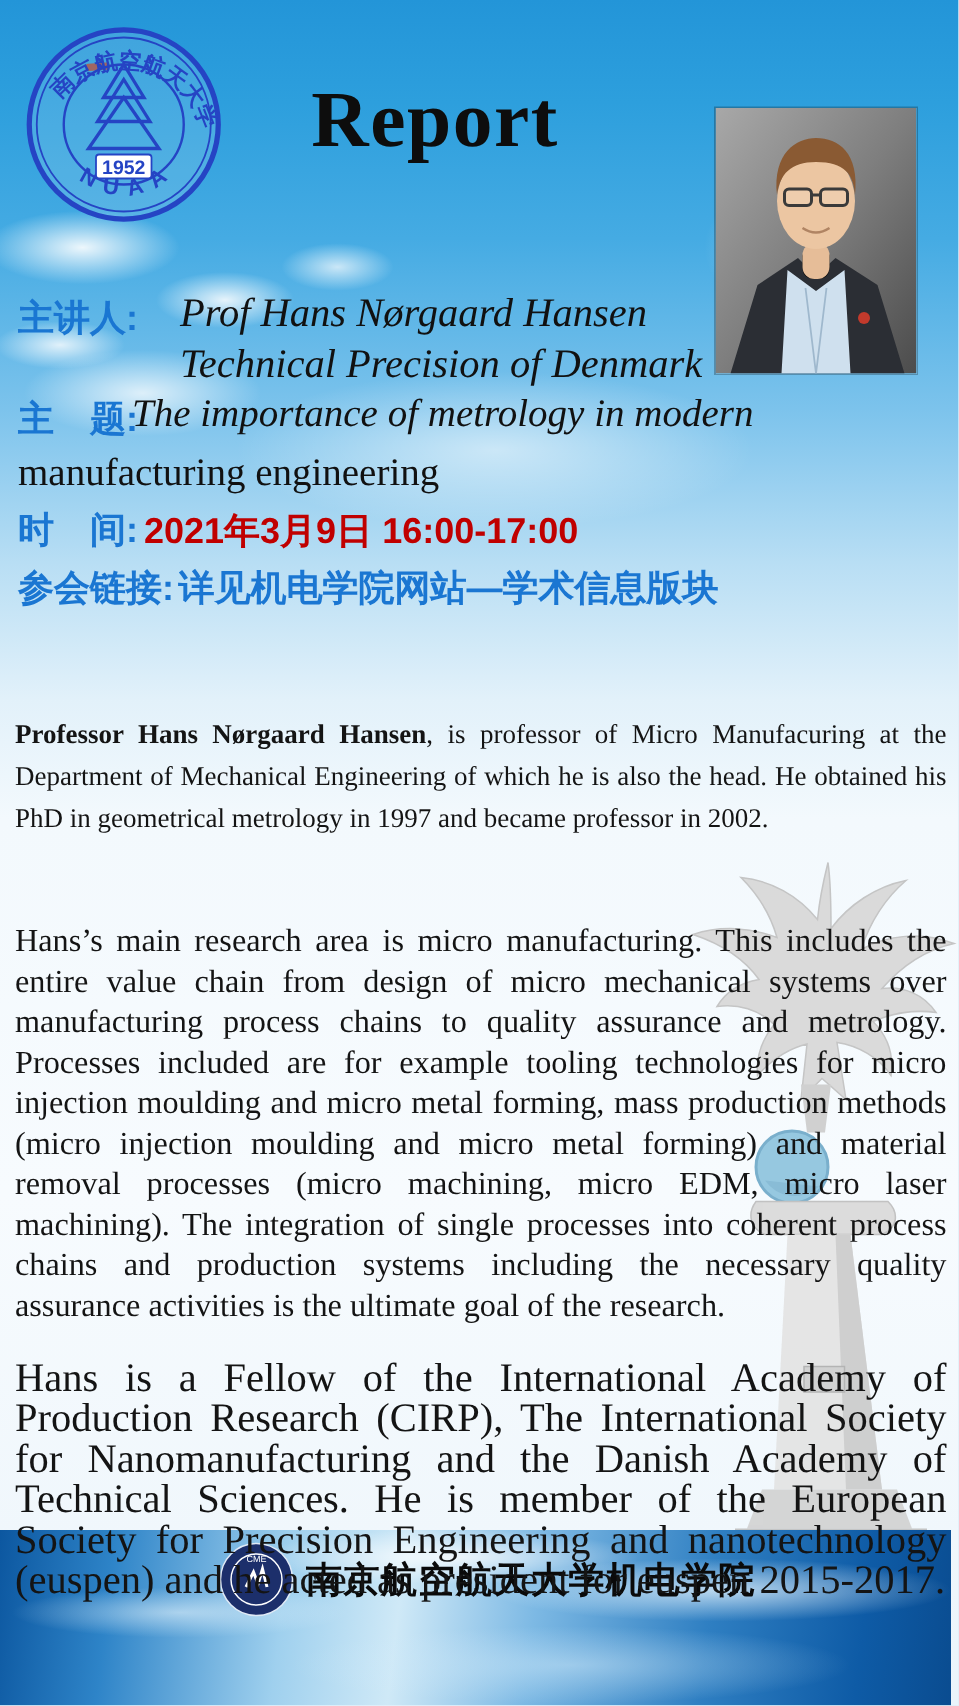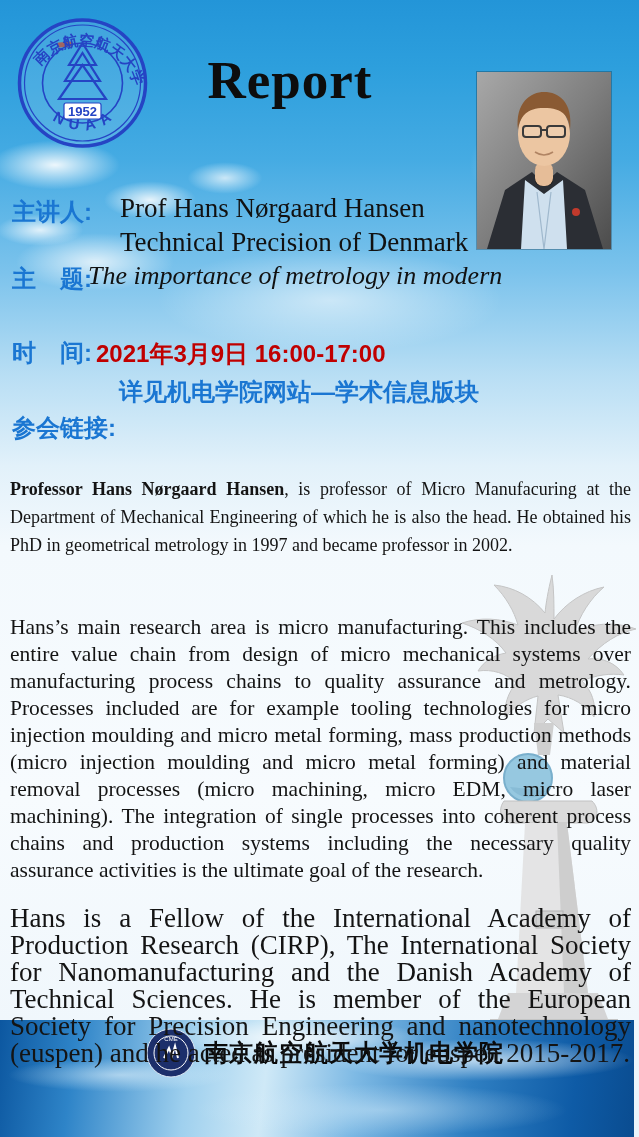--- a/index.html
+++ b/index.html
@@ -22,21 +22,21 @@
   .nuaa-seal{left:16px; top:13px; width:133px; height:138px;}
   .report-title{
     left:150px; top:50px; width:280px; text-align:center;
     font-size:53px; font-weight:bold; color:#0d0d0d; letter-spacing:1px;
   }
   .photo{left:477px; top:72px; width:134px; height:177px; box-shadow:0 0 0 1px rgba(0,0,0,.25);}
 
   .cn-label{font-family:"Liberation Sans", sans-serif; font-weight:bold; color:#1a76d2;}
   .lbl-24{font-size:24px;}
   .lbl-25{font-size:25px;}
-  .serif-27{font-size:27px; color:#111;}
+  .serif-27{font-size:27px; color:#111;font-style:italic;}
   .serif-26{font-size:26px; color:#111;}
   .red-val{font-family:"Liberation Sans", sans-serif; font-weight:bold; font-size:24px; color:#c00000;}
   .blue-val{font-family:"Liberation Sans", sans-serif; font-weight:bold; font-size:24px; color:#1a76d2;}
 
   .bio{left:10px; width:621px; text-align:justify; color:#141414; z-index:3;}
   .bio-p1{top:457px; font-size:18px; line-height:28px;}
   .bio-p2{top:592px; font-size:21.5px; line-height:27px;}
   .bio-p3{top:878px; font-size:27px; line-height:27px;}
   .bio b{font-weight:bold;}
 
@@ -124,25 +124,26 @@
     </svg>
   </div>
 
   <div class="abs text-layer" style="inset:0;">
     <span class="abs cn-label lbl-24" style="left:12px; top:196px;">主讲人:</span>
     <span class="abs serif-27" style="left:120px; top:193px;">Prof Hans Nørgaard Hansen</span>
     <span class="abs serif-27" style="left:120px; top:227px;">Technical Precision of Denmark</span>
 
     <span class="abs cn-label lbl-24" style="left:12px; top:263px;">主　题:</span>
     <span class="abs serif-26" style="left:88px; top:261px;font-style:italic;">The importance of metrology in modern</span>
+    <span class="abs serif-26" style="left:12px; top:300px;">manufacturing engineering</span>
 
     <span class="abs cn-label lbl-24" style="left:12px; top:337px;">时　间:</span>
     <span class="abs red-val" style="left:96px; top:338px;">2021年3月9日 16:00-17:00</span>
 
-    <span class="abs cn-label lbl-24" style="left:12px; top:376px;margin-top:36px;">参会链接:</span>
+    <span class="abs cn-label lbl-24" style="left:12px; top:376px;">参会链接:</span>
     <span class="abs blue-val" style="left:119px; top:376px;">详见机电学院网站—学术信息版块</span>
 
   </div>
 
   <div class="abs statue">
     <svg width="189" height="477" viewBox="0 0 189 477">
       <g opacity="0.92">
         <path fill="#d7d7d7" stroke="#c0c0c0" stroke-width="1" d="M102 12 C98 28 96 40 95 50 C82 34 64 24 44 22 C56 34 64 48 68 62 C50 55 30 54 12 60 C30 66 46 76 56 90 C44 92 34 98 28 108 C42 106 56 110 66 120 C58 130 54 142 55 154 C64 144 76 136 88 133 L84 170 L98 156 L114 170 L108 132 C122 134 136 142 144 154 C146 140 142 128 132 118 C146 112 160 110 174 112 C166 100 152 94 138 96 C152 80 168 70 186 66 C164 58 142 60 124 70 C130 52 140 36 154 24 C134 28 116 40 104 56 C104 42 104 26 102 12 Z"></path>
         <path fill="#cccccc" d="M84 160 L104 160 L100 192 L88 192 Z"></path>
         <circle cx="78" cy="215" r="24" fill="#8ec4de" stroke="#6fa9c8" stroke-width="2"></circle>

